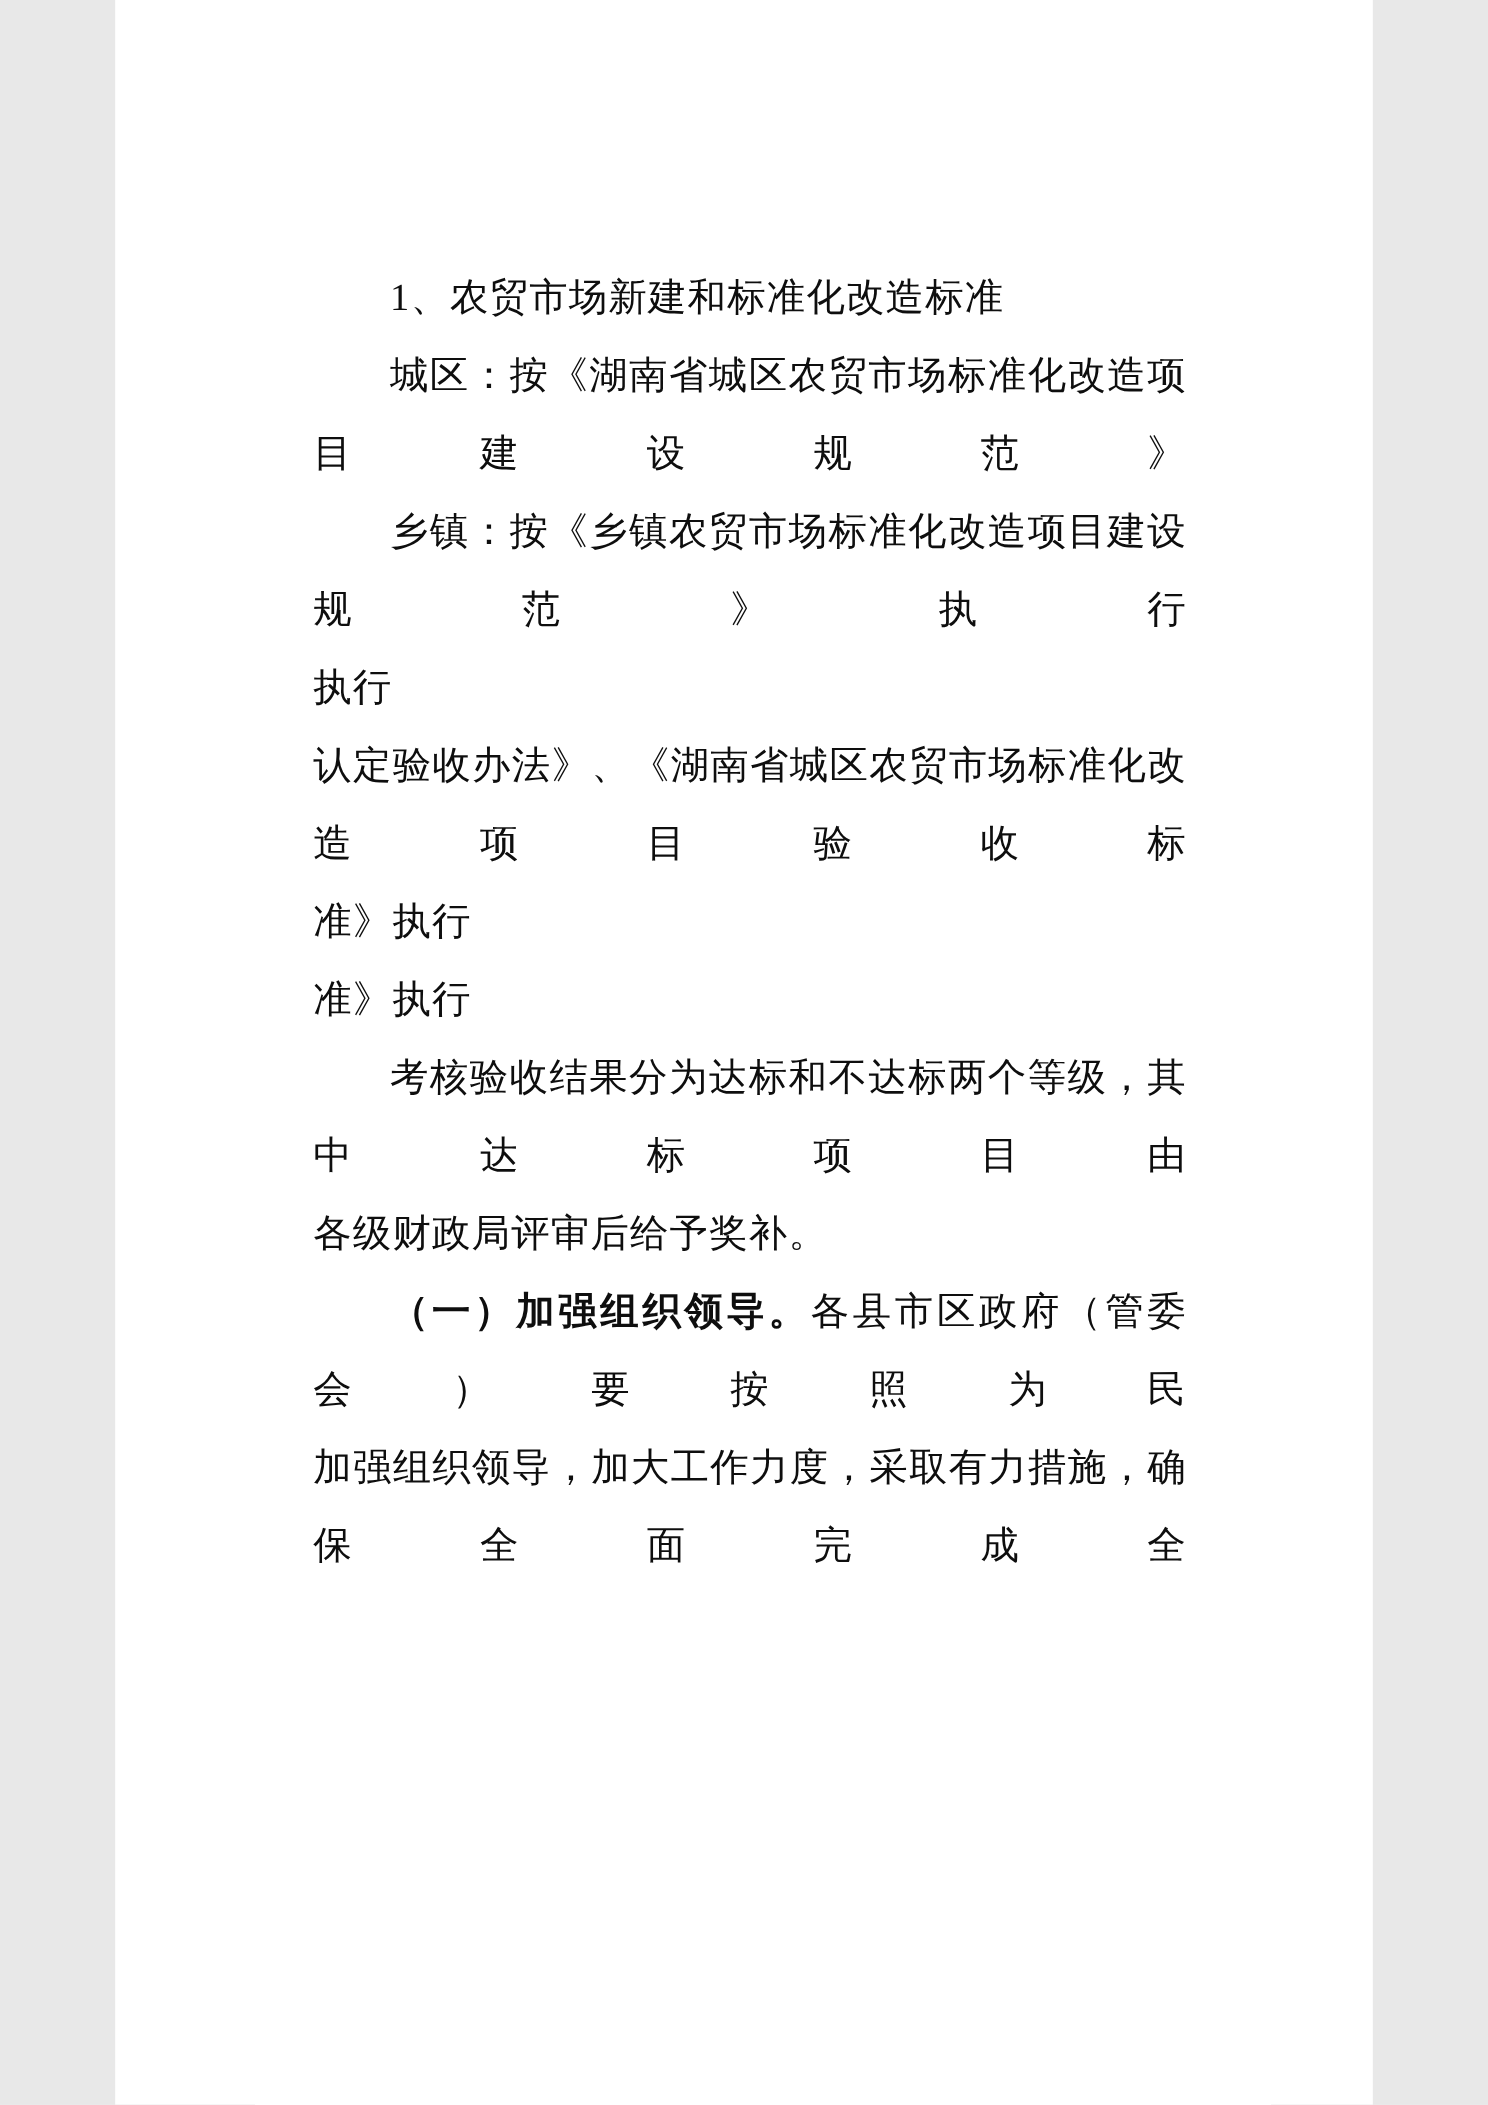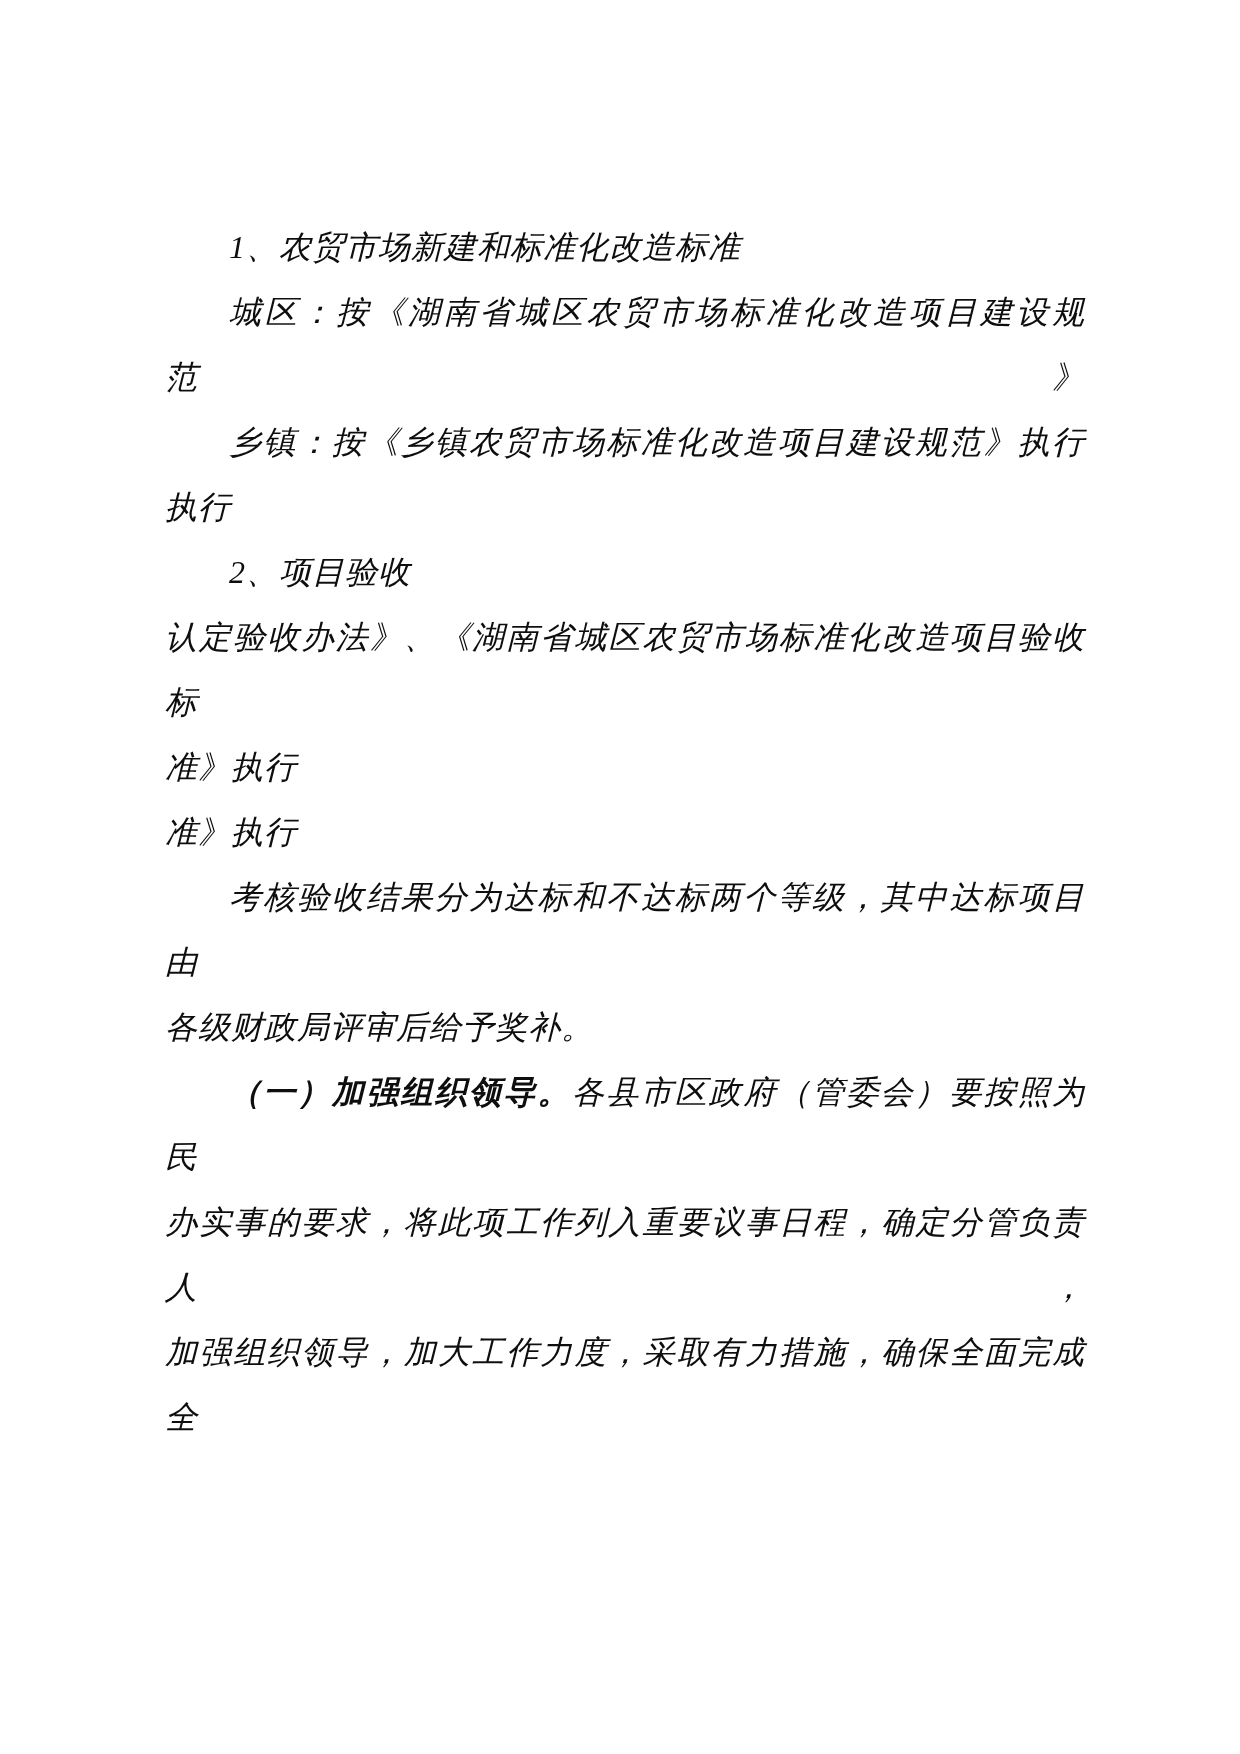--- a/index.html
+++ b/index.html
@@ -2,26 +2,25 @@
 <html><head>
 <meta charset="utf-8">
 <style>
   html, body {
     margin: 0;
     padding: 0;
     background: #e8e8e8;
   }
   .page {
     position: relative;
-    width: 1240px;
+    width: 1048px;
     height: 1754px;
     margin: 0 auto;
     background: #ffffff;
     overflow: hidden;
-    font-style: italic;
   }
   .doc-body {
     box-sizing: border-box;
     padding: 215px 155px 0 165px;
     font-family: "Liberation Serif", "DejaVu Serif", serif;
     font-size: 32px;
     line-height: 65px;
     color: #0e0e0e;
     letter-spacing: 1px;
   }
@@ -47,23 +46,21 @@
 </style>
 </head>
 <body>
 
 <div class="page">
   <div class="doc-body" style="color: rgb(14, 14, 14);">
       <div class="line indent"><span class="seg">1、农贸市场新建和标准化改造标准</span></div>
       <div class="line indent full"><span class="seg">城区：按《湖南省城区农贸市场标准化改造项目建设规范》</span></div>
       <div class="line indent full"><span class="seg">乡镇：按《乡镇农贸市场标准化改造项目建设规范》执行</span></div>
       <div class="line"><span class="seg">执行</span></div>
-      <div class="line indent"><span class="seg">2、项目验收</span></div>
       <div class="line full"><span class="seg">认定验收办法》、《湖南省城区农贸市场标准化改造项目验收标</span></div>
       <div class="line"><span class="seg">准》执行</span></div>
       <div class="line"><span class="seg">准》执行</span></div>
       <div class="line indent full"><span class="seg">考核验收结果分为达标和不达标两个等级，其中达标项目由</span></div>
       <div class="line"><span class="seg">各级财政局评审后给予奖补。</span></div>
       <div class="line indent full"><span class="seg bold">（一）加强组织领导。</span><span class="seg">各县市区政府（管委会）要按照为民</span></div>
-      <div class="line full"><span class="seg">办实事的要求，将此项工作列入重要议事日程，确定分管负责人，</span></div>
       <div class="line full"><span class="seg">加强组织领导，加大工作力度，采取有力措施，确保全面完成全</span></div>
     </div>
 </div>
 
 </body></html>

